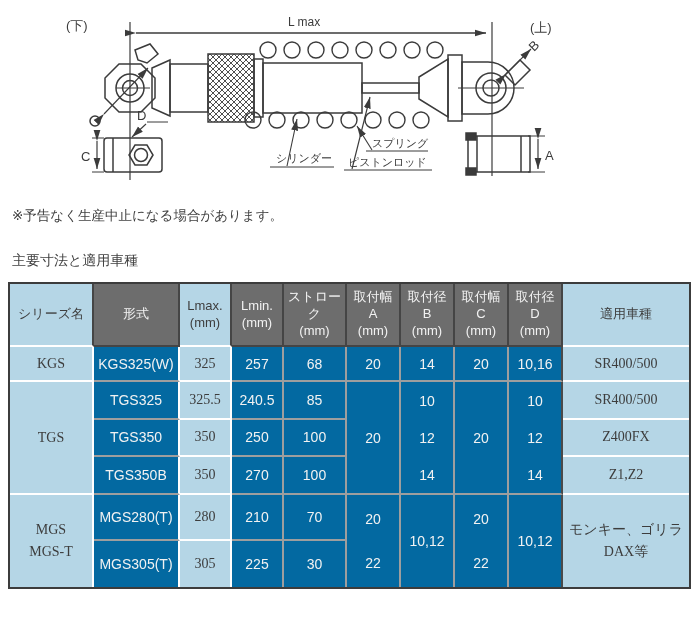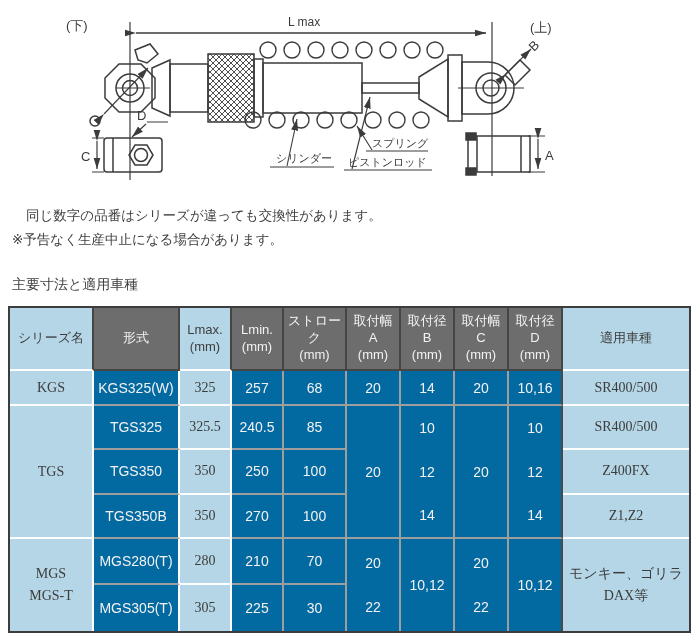--- a/index.html
+++ b/index.html
@@ -27,21 +27,21 @@
   .spec td{background:#0369a1;color:#f2f2f2;font-size:14px;
              border-right:2px solid #9e9e9e;border-bottom:2px solid #9e9e9e;}
   .spec td.blue{background:#b5d6e6;color:#3d3d3d;
              border-right-color:#ffffff;border-bottom-color:#ffffff;font-family:Liberation Serif, serif;}
   .spec .wr{border-right-color:#ffffff;}   
   .spec .dr{border-right-color:#4a4a4a;}   
   .spec .lastcol{border-right:none;}
   .spec .bb0{border-bottom:none;}
   tr.h35{height:35px;} tr.h46{height:46px;margin-left:23px;}
   .stack{display:flex;flex-direction:column;align-items:stretch;}
-  .stack3{height:131px;} .stack2{height:88px;}
+  .stack3{height:111px;} .stack2{height:88px;}
   .stack span{flex:1;display:flex;align-items:center;justify-content:center;}
   .twolines{line-height:1.55;}
 </style>
 </head>
 <body>
 
 <div class="diagram-wrap">
 <svg width="695" height="198" viewBox="0 0 695 198">
   <defs>
     <marker id="arr" markerWidth="13" markerHeight="10" refX="11.5" refY="4.5" orient="auto" markerUnits="userSpaceOnUse">
@@ -148,21 +148,20 @@
     <text x="545" y="160">A</text>
     <text x="534" y="52" transform="rotate(-45 534 52)">B</text>
     <text x="276" y="162" font-size="11">シリンダー</text>
     <text x="372" y="147" font-size="11">スプリング</text>
     <text x="348" y="166" font-size="11">ピストンロッド</text>
   </g>
 </svg>
 </div>
 
 <div class="notes">
-  <div class="note indent">同じ数字の品番はシリーズが違っても交換性があります。</div>
   <div class="note">※予告なく生産中止になる場合があります。</div>
 </div>
 
 <div class="table-title">主要寸法と適用車種</div>
 
 <table class="spec">
   <colgroup>
     <col style="width:84px">
       <col style="width:86px">
       <col style="width:52px">

